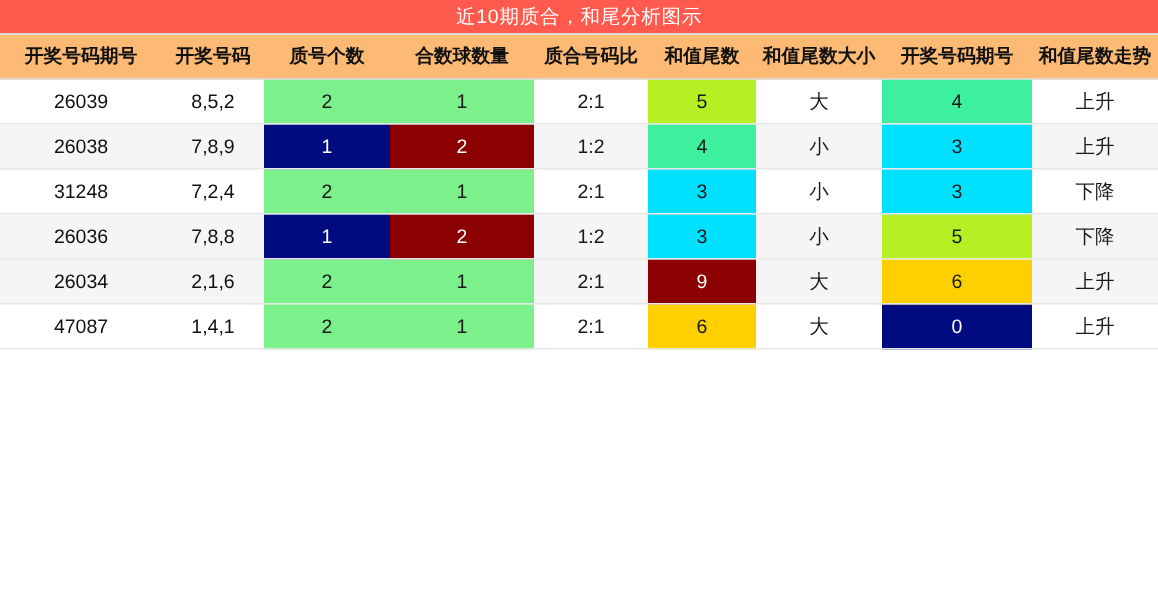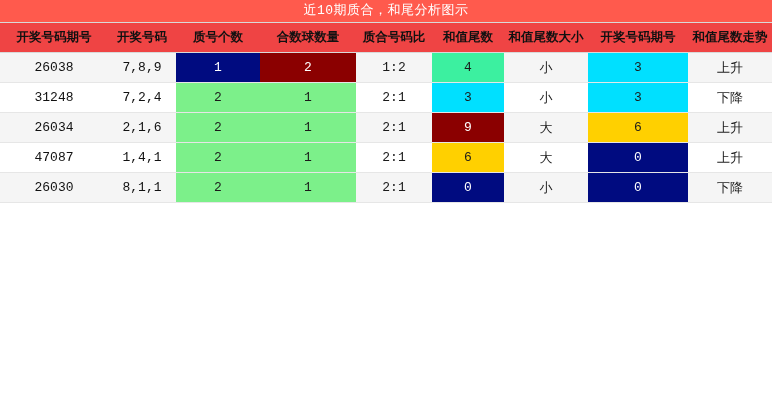--- a/index.html
+++ b/index.html
@@ -10,40 +10,39 @@
     width: 772px;
     height: 403px;
     background: #ffffff;
     font-family: "Liberation Sans", sans-serif;
     font-size: 13px;
     color: #1a1a1a;
     overflow: hidden;
   }
   .wrap {
     width: 772px;
-    font-family: Liberation Mono, monospace;
   }
   .title-bar {
     background: #ff5a4d;
     color: #ffffff;
     text-align: center;
     font-size: 13px;
     line-height: 22px;
     height: 22px;
     letter-spacing: 0.5px;
   }
   table.grid {
     width: 772px;
     border-collapse: collapse;
     table-layout: fixed;
   }
   table.grid th {
     font-weight: bold;
     font-size: 12.5px;
-    background: #ef4444;
+    background: #fdba74;
     color: #111111;
     border-bottom: 1px solid #d9d9d9;
     border-top: 1px solid #d9d9d9;
     padding: 6px 4px;
     text-align: center;
     white-space: nowrap;
   }
   table.grid td {
     height: 29px;
     padding: 0 6px;
@@ -108,40 +107,62 @@
         <th>质号个数</th>
         <th>合数球数量</th>
         <th>质合号码比</th>
         <th>和值尾数</th>
         <th>和值尾数大小</th>
         <th>开奖号码期号</th>
         <th>和值尾数走势</th>
       </tr>
     </thead>
     <tbody id="table-body">
+        <tr>
+          <td class="cell-num">26039</td>
+          <td class="cell-code">8,5,2</td>
+          <td class="painted dark-text" style="background: rgb(124, 240, 138);">2</td>
+          <td class="painted dark-text" style="background: rgb(124, 240, 138);">1</td>
+          <td>2:1</td>
+          <td class="painted dark-text" style="background: rgb(180, 240, 36);">5</td>
+          <td>大</td>
+          <td class="painted dark-text" style="background: rgb(60, 240, 160);">4</td>
+          <td>上升</td>
+        </tr>
         <tr class="row-alt">
           <td class="cell-num">26038</td>
           <td class="cell-code">7,8,9</td>
           <td class="painted" style="background: rgb(0, 11, 128);">1</td>
           <td class="painted" style="background: rgb(139, 0, 0);">2</td>
           <td>1:2</td>
           <td class="painted dark-text" style="background: rgb(60, 240, 160);">4</td>
           <td>小</td>
           <td class="painted dark-text" style="background: rgb(0, 224, 255);">3</td>
           <td>上升</td>
         </tr>
         <tr>
           <td class="cell-num">31248</td>
           <td class="cell-code">7,2,4</td>
           <td class="painted dark-text" style="background: rgb(124, 240, 138);">2</td>
           <td class="painted dark-text" style="background: rgb(124, 240, 138);">1</td>
           <td>2:1</td>
           <td class="painted dark-text" style="background: rgb(0, 224, 255);">3</td>
           <td>小</td>
           <td class="painted dark-text" style="background: rgb(0, 224, 255);">3</td>
+          <td>下降</td>
+        </tr>
+        <tr class="row-alt">
+          <td class="cell-num">26036</td>
+          <td class="cell-code">7,8,8</td>
+          <td class="painted" style="background: rgb(0, 11, 128);">1</td>
+          <td class="painted" style="background: rgb(139, 0, 0);">2</td>
+          <td>1:2</td>
+          <td class="painted dark-text" style="background: rgb(0, 224, 255);">3</td>
+          <td>小</td>
+          <td class="painted dark-text" style="background: rgb(180, 240, 36);">5</td>
           <td>下降</td>
         </tr>
         <tr class="row-alt">
           <td class="cell-num">26034</td>
           <td class="cell-code">2,1,6</td>
           <td class="painted dark-text" style="background: rgb(124, 240, 138);">2</td>
           <td class="painted dark-text" style="background: rgb(124, 240, 138);">1</td>
           <td>2:1</td>
           <td class="painted" style="background: rgb(139, 0, 0);">9</td>
           <td>大</td>
@@ -152,27 +173,16 @@
           <td class="cell-num">47087</td>
           <td class="cell-code">1,4,1</td>
           <td class="painted dark-text" style="background: rgb(124, 240, 138);">2</td>
           <td class="painted dark-text" style="background: rgb(124, 240, 138);">1</td>
           <td>2:1</td>
           <td class="painted dark-text" style="background: rgb(255, 208, 0);">6</td>
           <td>大</td>
           <td class="painted" style="background: rgb(0, 11, 128);">0</td>
           <td>上升</td>
         </tr>
-        <tr class="row-alt">
-          <td class="cell-num">26030</td>
-          <td class="cell-code">8,1,1</td>
-          <td class="painted dark-text" style="background: rgb(124, 240, 138);">2</td>
-          <td class="painted dark-text" style="background: rgb(124, 240, 138);">1</td>
-          <td>2:1</td>
-          <td class="painted" style="background: rgb(0, 11, 128);">0</td>
-          <td>小</td>
-          <td class="painted" style="background: rgb(0, 11, 128);">0</td>
-          <td>下降</td>
-        </tr>
       </tbody>
   </table>
 
 </div>
 
 </body></html>

